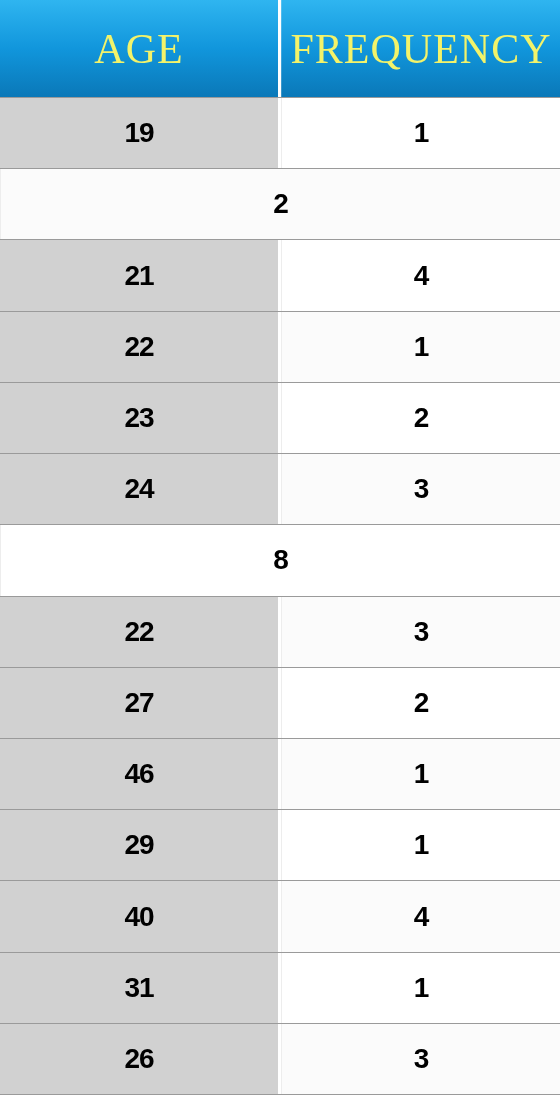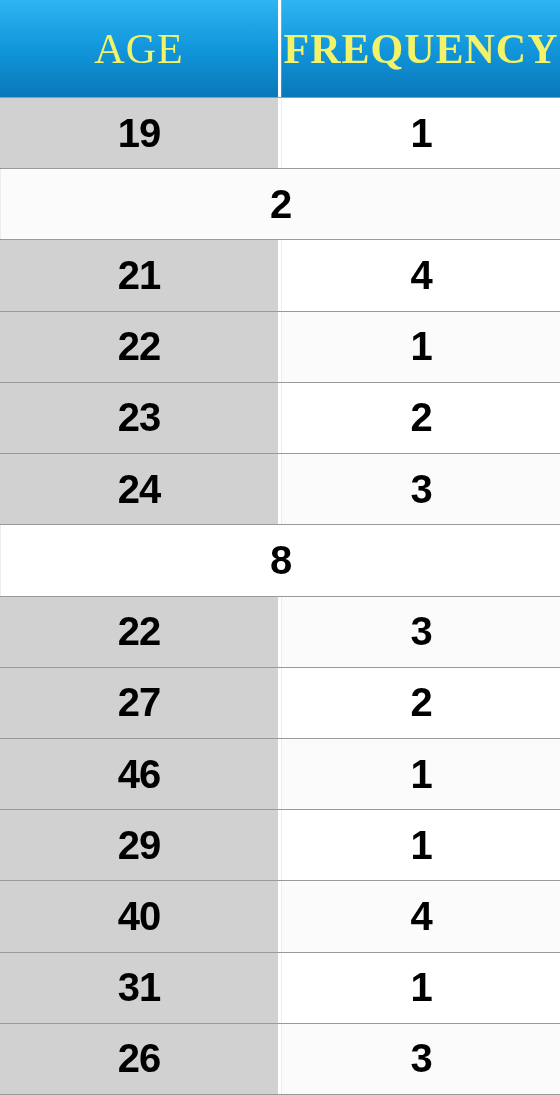--- a/index.html
+++ b/index.html
@@ -33,36 +33,35 @@
       font-size: 42px;
       color: #f3f36a;
       letter-spacing: 1px;
       text-align: right;
     }
     .header-cell.age {
       border-right: 3px solid #ffffff;
     }
     .header-cell.freq {
       border-left: 1px solid rgba(255,255,255,0.2);
-      font-weight: bold;
     }
     .data-row {
       display: flex;
       flex: 1;
       border-top: 1px solid #9a9a9a;
     }
     .data-row:last-child {
       border-bottom: 1px solid #9a9a9a;
     }
     .data-cell {
       flex: 1;
       display: flex;
       align-items: center;
       justify-content: center;
-      font-size: 40px;
+      font-size: 28px;
       font-weight: 800;
       color: #000000;
       letter-spacing: -1px;
     }
     .data-cell.age {
       background: #d1d1d1;
       border-right: 3px solid #ffffff;
     }
     .data-cell.freq {
       background: #ffffff;

